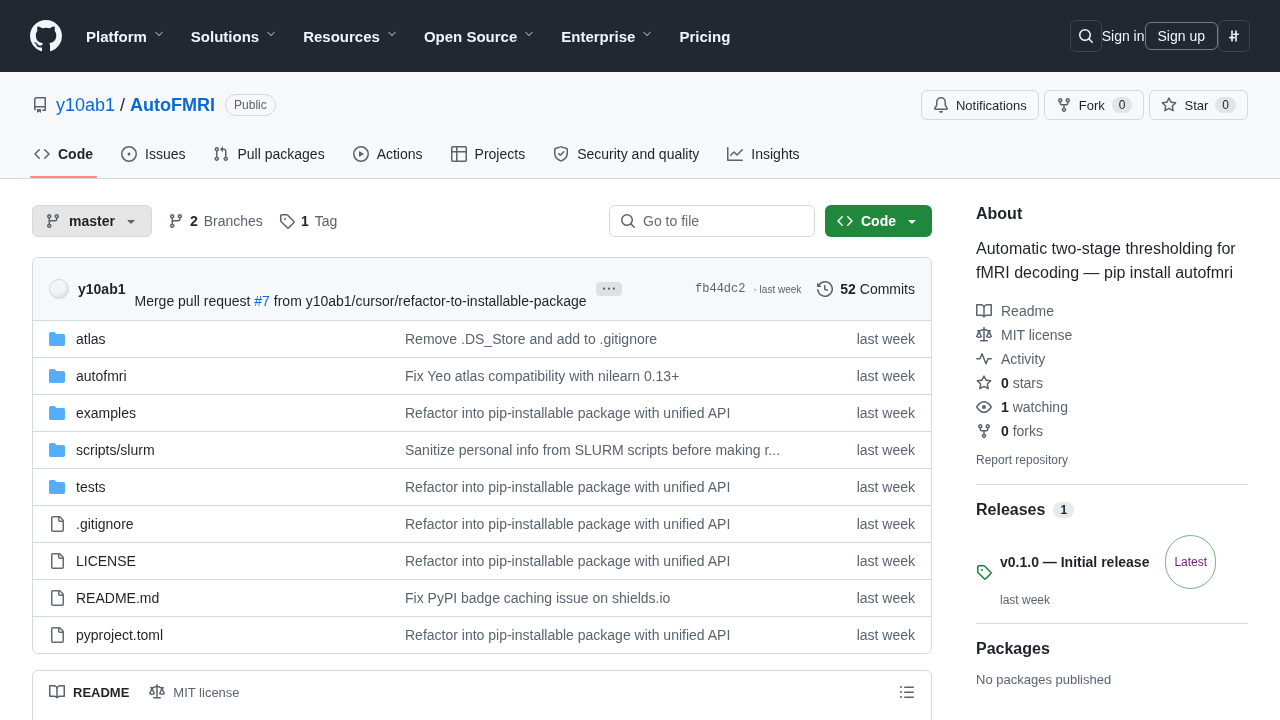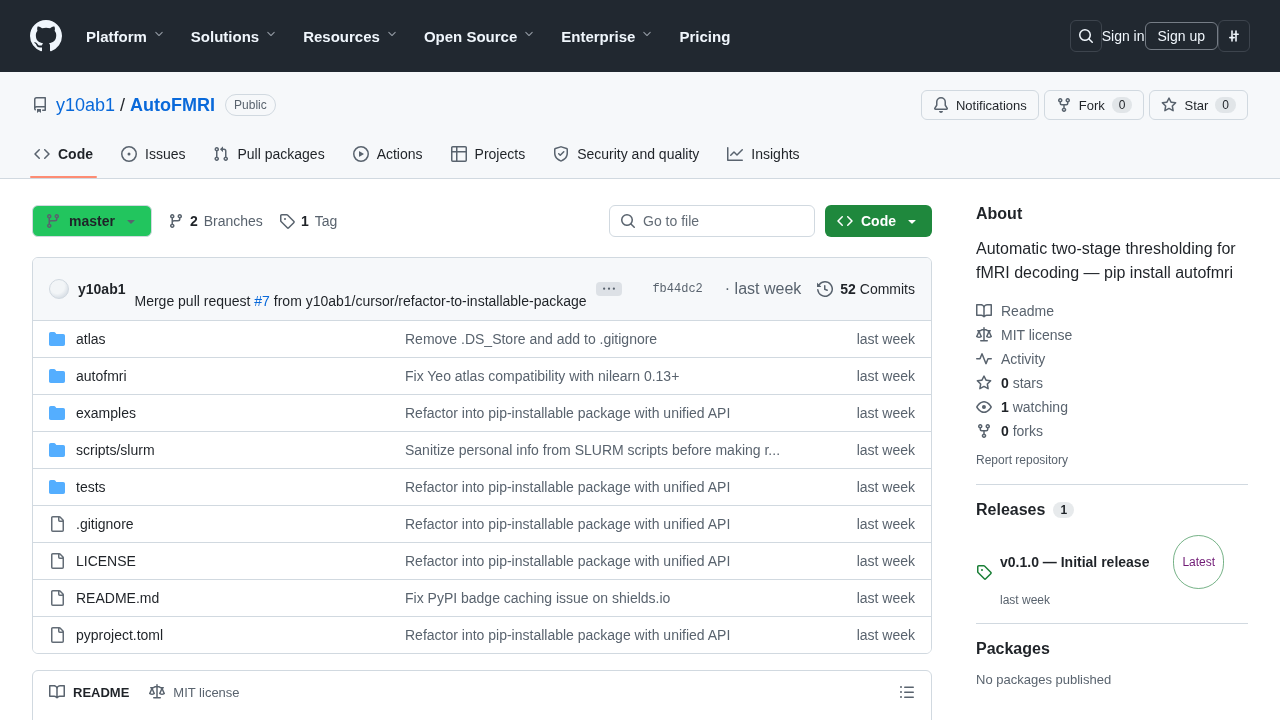--- a/index.html
+++ b/index.html
@@ -51,21 +51,21 @@
     height:2px; border-radius:3px; background:#fd8c73; }
 
   
   .layout { display:flex; padding:26px 32px 0; gap:44px; }
   .main-col { flex:1; min-width:0; }
   .sidebar { width:272px; flex-shrink:0; }
 
   
   .toolbar { display:flex; align-items:center; margin-bottom:20px; }
   .branch-btn { height:32px; display:flex; align-items:center; gap:8px; padding:0 12px;
-    background:#22c55e; border:1px solid #d1d9e0; border-radius:6px; font-size:14px;
+    background:#e5e5e5; border:1px solid #d1d9e0; border-radius:6px; font-size:14px;
     cursor:pointer; font-family:inherit; color:#1f2328; }
   .branch-btn .b-label { font-weight:600; }
   .meta-link { display:flex; align-items:center; gap:6px; margin-left:16px;
     color:#59636e; font-size:14px; cursor:pointer; }
   .meta-link strong { color:#1f2328; font-weight:600; }
   .spacer { flex:1; }
   .goto { width:206px; height:32px; background:#fff; border:1px solid #d1d9e0;
     border-radius:6px; display:flex; align-items:center; gap:7px; padding:0 10px; }
   .goto input { border:none; outline:none; font-size:14px; width:100%;
     font-family:inherit; color:#1f2328; background:transparent; }
@@ -84,21 +84,21 @@
     border:1px solid #d1d9e0; }
   .commit-author { font-weight:600; }
   .commit-msg { color:#1f2328; white-space:nowrap; overflow:hidden;
     text-overflow:ellipsis; max-width:478px;margin-top:24px; }
   .commit-msg a { color:#0969da; }
   .ellipsis-btn { background:rgba(175,184,193,.35); border:none; border-radius:4px;
     width:26px; height:14px; display:flex; align-items:center; justify-content:center;
     color:#59636e; cursor:pointer; flex-shrink:0; }
   .commit-right { margin-left:auto; display:flex; align-items:center; gap:8px; }
   .commit-sha { color:#59636e; font-size:12px; font-family:"Liberation Mono","DejaVu Sans Mono",monospace; }
-  .commit-time { color:#59636e; font-size:16px;margin-left:14px; }
+  .commit-time { color:#59636e; font-size:10px; }
   .commits-link { display:flex; align-items:center; gap:7px; margin-left:8px;
     color:#1f2328; font-size:14px; cursor:pointer; }
   .commits-link strong { font-weight:600; }
 
   .file-row { display:grid; grid-template-columns:356px 1fr 110px; align-items:center;
     padding:10px 16px; font-size:14px; background:#fff; }
   .file-row + .file-row { border-top:1px solid #d1d9e0; }
   .cell-name { display:flex; align-items:center; gap:11px; }
   .cell-name a { color:#1f2328; }
   .icn-folder { color:#54aeff; }
@@ -122,21 +122,21 @@
   .sb-h { font-size:16px; font-weight:700; display:flex; align-items:center; gap:8px; }
   .about-desc { font-size:16px; line-height:24px; margin:14px 0 14px; color:#1f2328; }
   .about-list { list-style:none; }
   .about-item { display:flex; align-items:center; gap:9px; padding:4px 0;
     color:#59636e; font-size:14px; cursor:pointer; }
   .about-item strong { color:#1f2328; font-weight:600; }
   .report-link { display:inline-block; margin-top:10px; font-size:12px; color:#59636e;
     cursor:pointer; }
   .release-item { display:flex; gap:8px; margin-top:16px; }
   .icn-tag-green { color:#1a7f37; margin-top:2px; }
-  .release-title-row { display:flex; align-items:center; gap:24px; }
+  .release-title-row { display:flex; align-items:center; gap:16px; }
   .release-title { font-size:14px; font-weight:600; color:#1f2328; }
   .latest-badge { font-size:12px; color:#701a75; border:1px solid rgba(26,127,55,.6);
     border-radius:999px; padding:18px 8px; line-height:16px; }
   .release-time { font-size:12px; color:#59636e; margin-top:4px; }
   .pkg-empty { font-size:13px; color:#59636e; margin-top:14px; }
 </style>
 </head>
 <body>
 
 <header class="gh-header">

